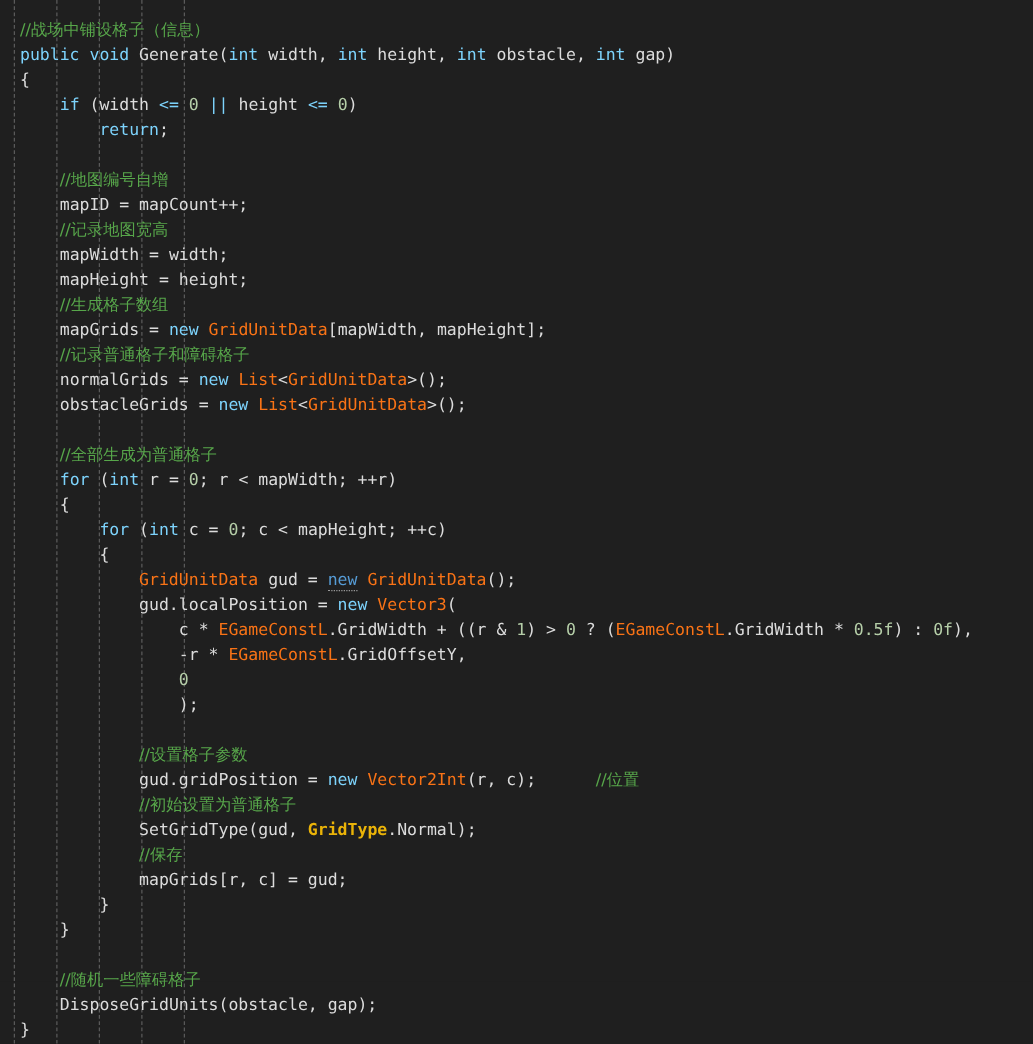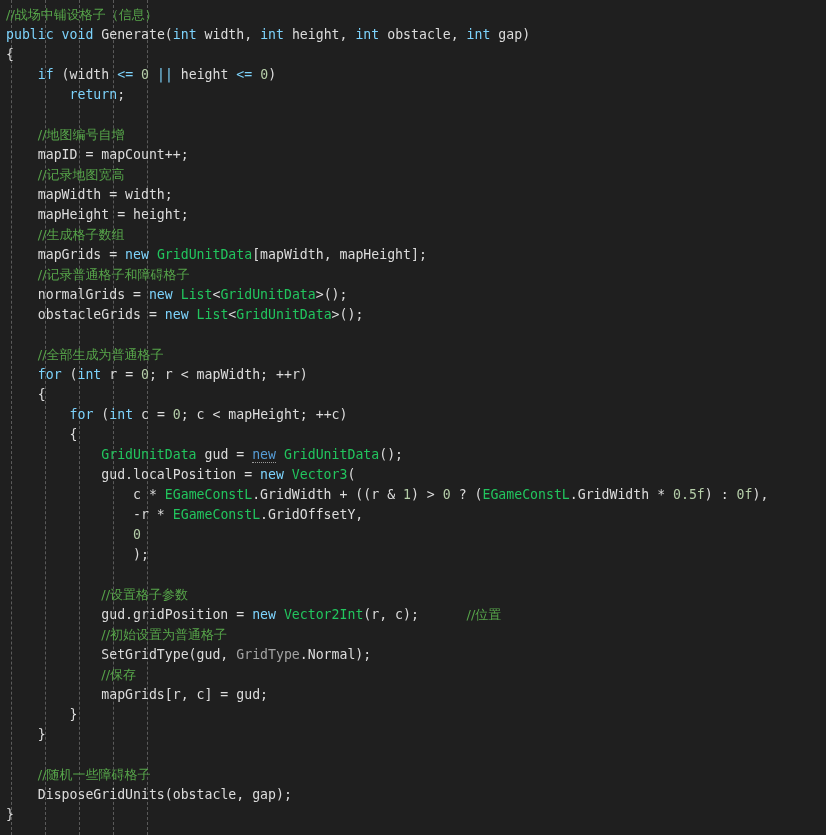--- a/index.html
+++ b/index.html
@@ -12,21 +12,21 @@
     width: 826px;
     height: 835px;
     overflow: hidden;
     font-family: "DejaVu Sans Mono", "Liberation Mono", monospace;
   }
   #editor {
     position: relative;
     width: 826px;
     height: 785px;
     background: #1f1f1f;
-    padding: 2px;
+    padding: 12px;
     box-sizing: border-box;
   }
   
   .guides {
     position: absolute;
     top: 0; left: 0;
     width: 826px;
     height: 835px;
     pointer-events: none;
   }
@@ -47,22 +47,22 @@
   }
   .ln {
     display: block;
     height: 20px;
     padding-left: 4px;
     white-space: pre;
   }
   
   .cmt  { color: #57a64a; }
   .kw   { color: #7dd3fc; }
-  .typ  { color: #22c55e; }
-  .enm  { color: #a3a3a3; }
+  .typ  { color: #f97316; }
+  .enm  { color: #eab308; font-weight: bold; }
   .pln  { color: #dcdcdc; }
   .num  { color: #b5cea8; }
   .sug  {
     color: #569cd6;
     border-bottom: 1px dotted #9a9a9a;
   }
   .cjk {
     font-family: "DejaVu Sans", "Liberation Sans", sans-serif;
     font-size: 13px;
   }

